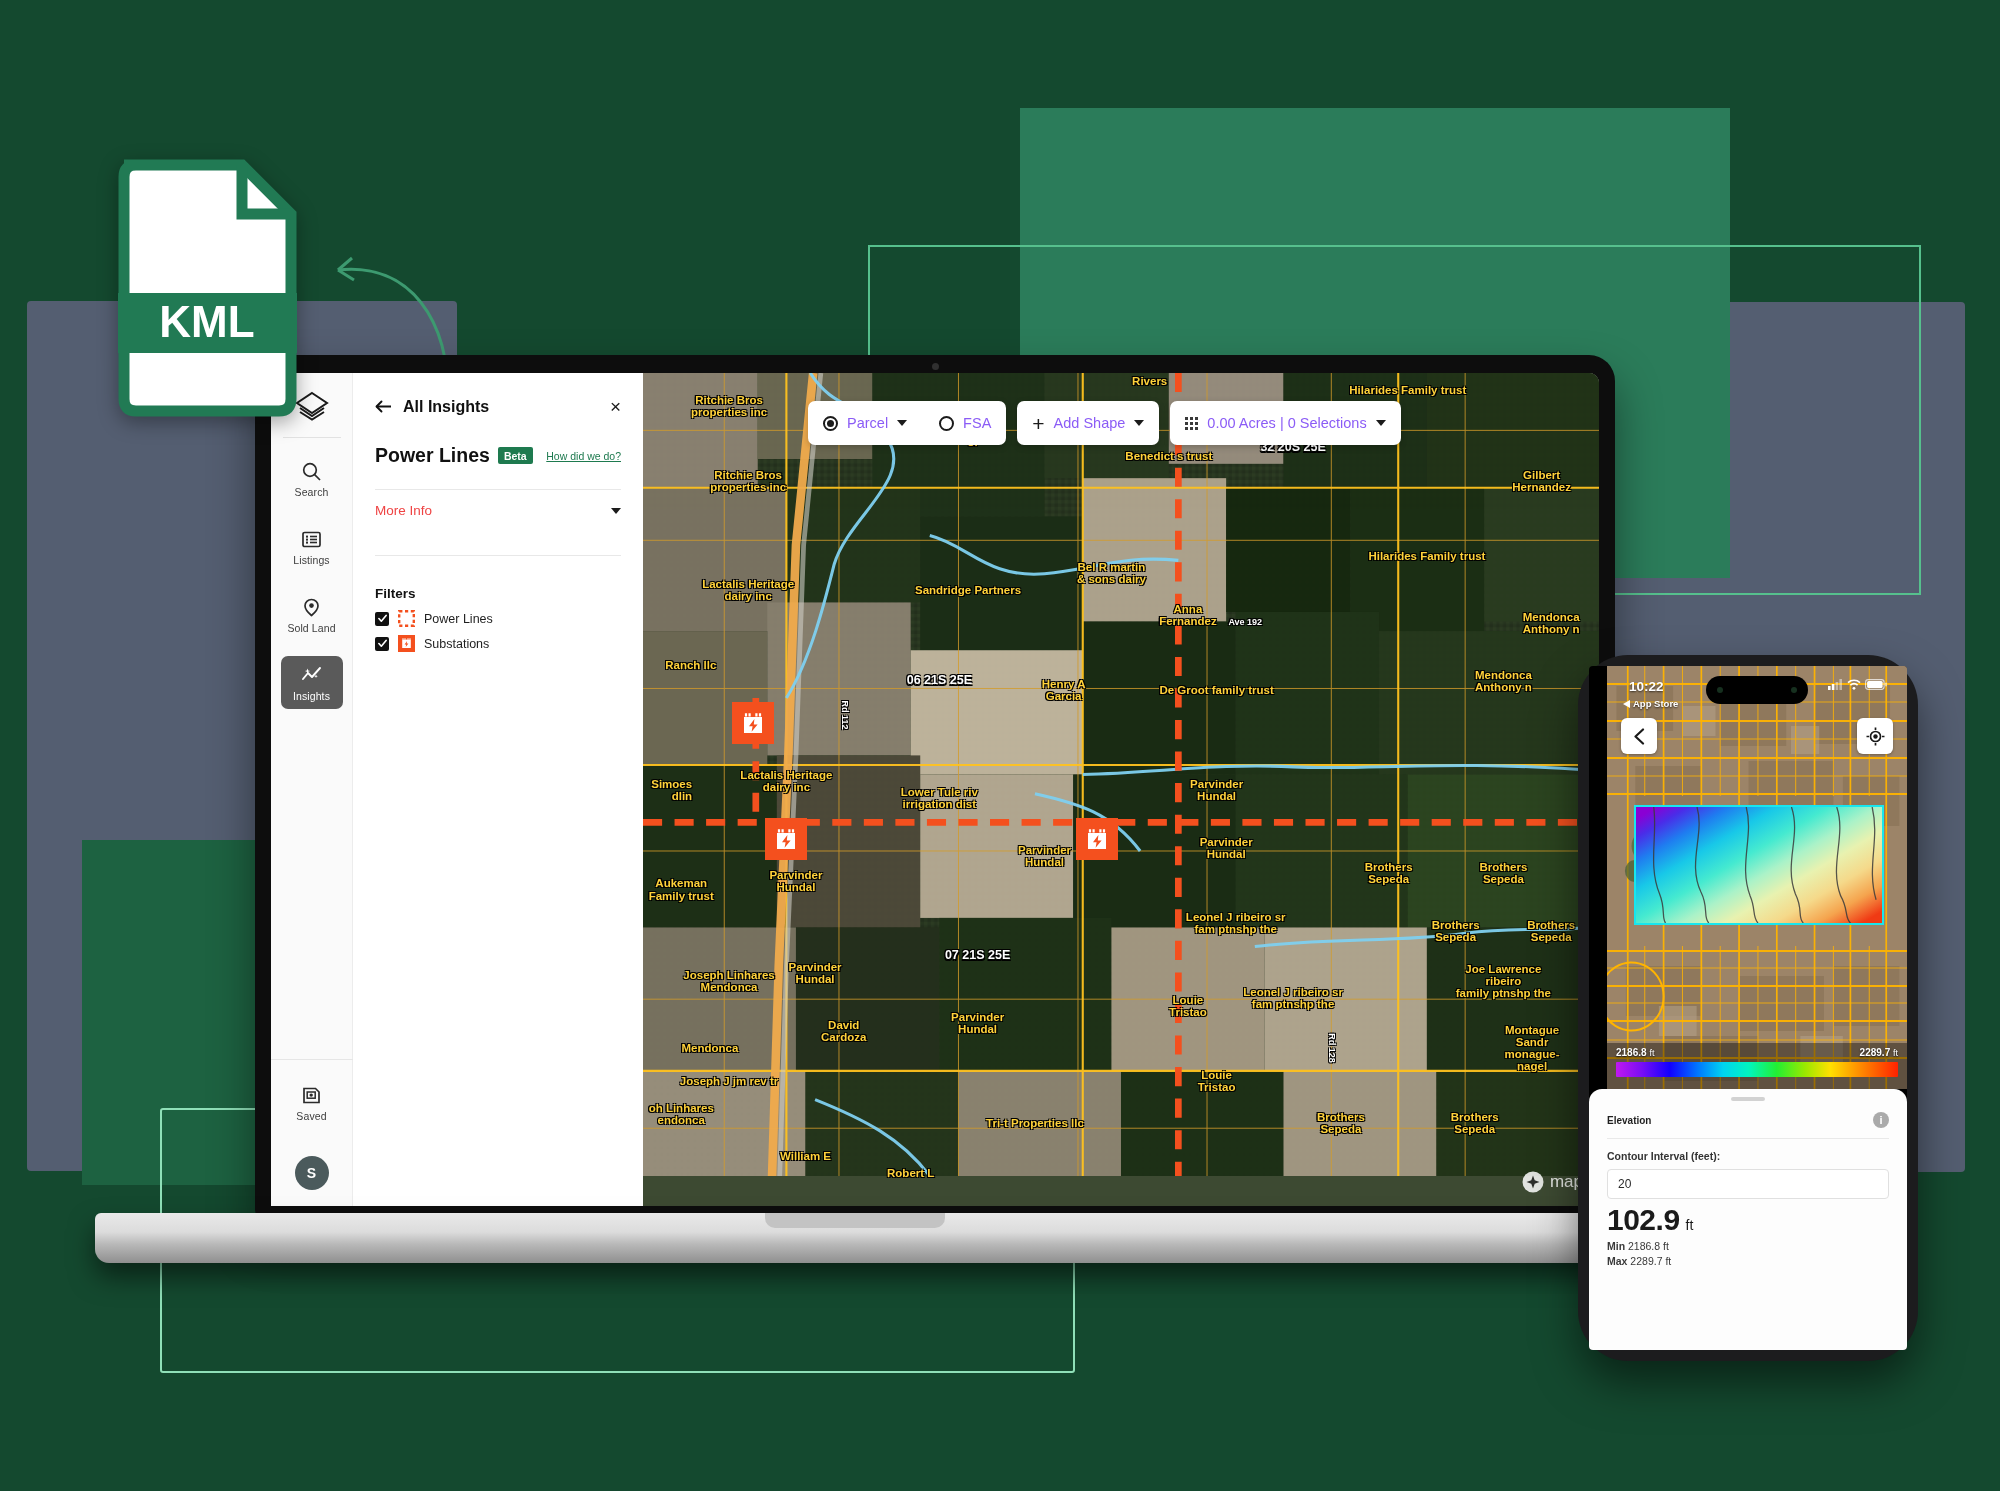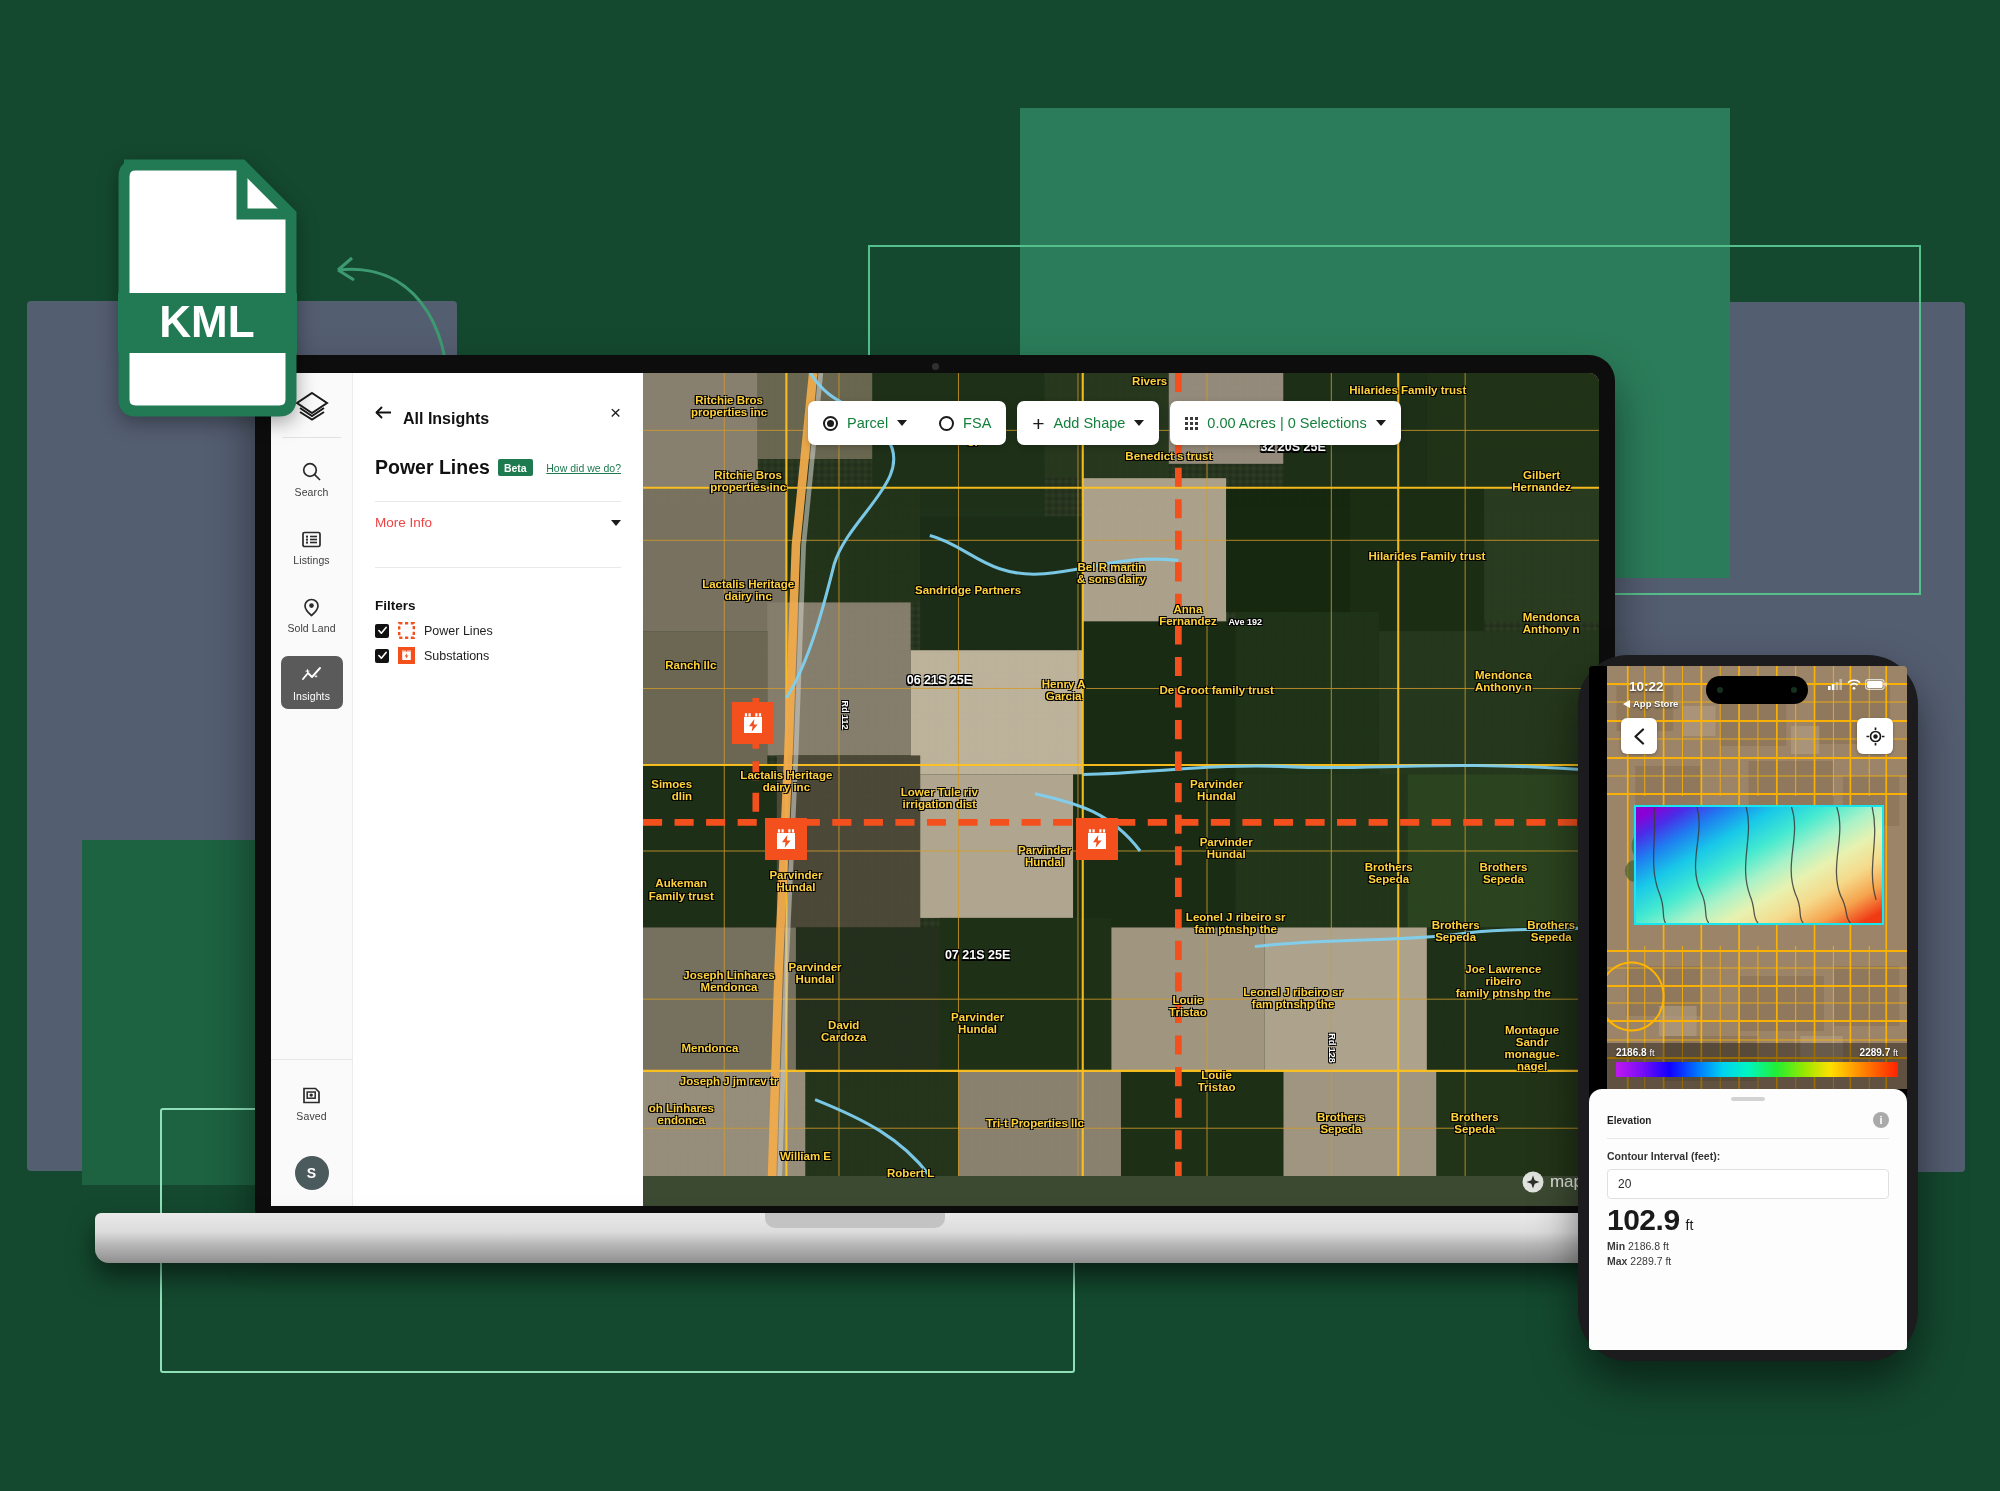--- a/index.html
+++ b/index.html
@@ -83,21 +83,21 @@
     width: 34px; height: 34px; border-radius: 50%;
     background: #4b5a5c; color: #fff; font-size: 14px; font-weight: 700;
     display: flex; align-items: center; justify-content: center;
     margin: 12px 0 16px; cursor: pointer;
   }
 
   
   .panel { width: 290px; flex: 0 0 290px; background: #fff; padding: 24px 22px 0 22px; }
   .panel-head { display: flex; align-items: center; justify-content: space-between; }
   .panel-back { display: flex; align-items: center; gap: 11px; cursor: pointer; }
-  .panel-back-txt { font-size: 16px; font-weight: 700; color: #111; margin-top: 13px; }
+  .panel-back-txt { font-size: 16px; font-weight: 700; color: #111; }
   .panel-close { font-size: 19px; color: #1a1a1a; cursor: pointer; line-height: 1; }
   .panel-title-row { display: flex; align-items: center; margin-top: 28px; }
   .panel-title { font-size: 19.5px; font-weight: 700; color: #111; }
   .beta { background: #1e7a4f; color: #fff; font-size: 10.5px; font-weight: 600;
           padding: 2.5px 6px; border-radius: 2px; margin-left: 8px; }
   .fb-link { margin-left: auto; font-size: 10.5px; color: #1e7a4f;
              text-decoration: underline; cursor: pointer; }
   .hr { height: 1px; background: #e8e8e8; margin: 22px 0 0; }
   .more-info { display: flex; align-items: center; justify-content: space-between;
                padding: 13px 0 15px; cursor: pointer; }
@@ -130,21 +130,21 @@
     justify-content: center; cursor: pointer;
   }
 
   
   .map-toolbar { position: absolute; left: 165px; top: 28px; display: flex; gap: 11px; z-index: 8; }
   .tb {
     background: #fff; border-radius: 7px; height: 44px; display: flex;
     align-items: center; padding: 0 15px; gap: 9px;
     box-shadow: 0 2px 6px rgba(0,0,0,.22); cursor: pointer;
   }
-  .tb-txt { font-size: 14.5px; color: #15803d; }
+  .tb-txt { font-size: 14.5px; color: #8b5cf6; }
   .radio { width: 15px; height: 15px; border: 2px solid #1b1b1b; border-radius: 50%;
            display: flex; align-items: center; justify-content: center; flex: 0 0 15px; }
   .radio i { width: 7px; height: 7px; background: #1b1b1b; border-radius: 50%; display: block; }
   .caret { width: 0; height: 0; border-left: 5px solid transparent;
            border-right: 5px solid transparent; border-top: 6px solid #1b1b1b; }
   .plus { font-size: 21px; color: #1b1b1b; font-weight: 300; line-height: 1; }
   .grid-ico { display: grid; grid-template-columns: repeat(3,3px); gap: 2px; flex: 0 0 13px; }
   .grid-ico span { width: 3px; height: 3px; background: #3a3a3a; display: block; }
 
   .map-wm { position: absolute; right: 16px; bottom: 12px; display: flex;

